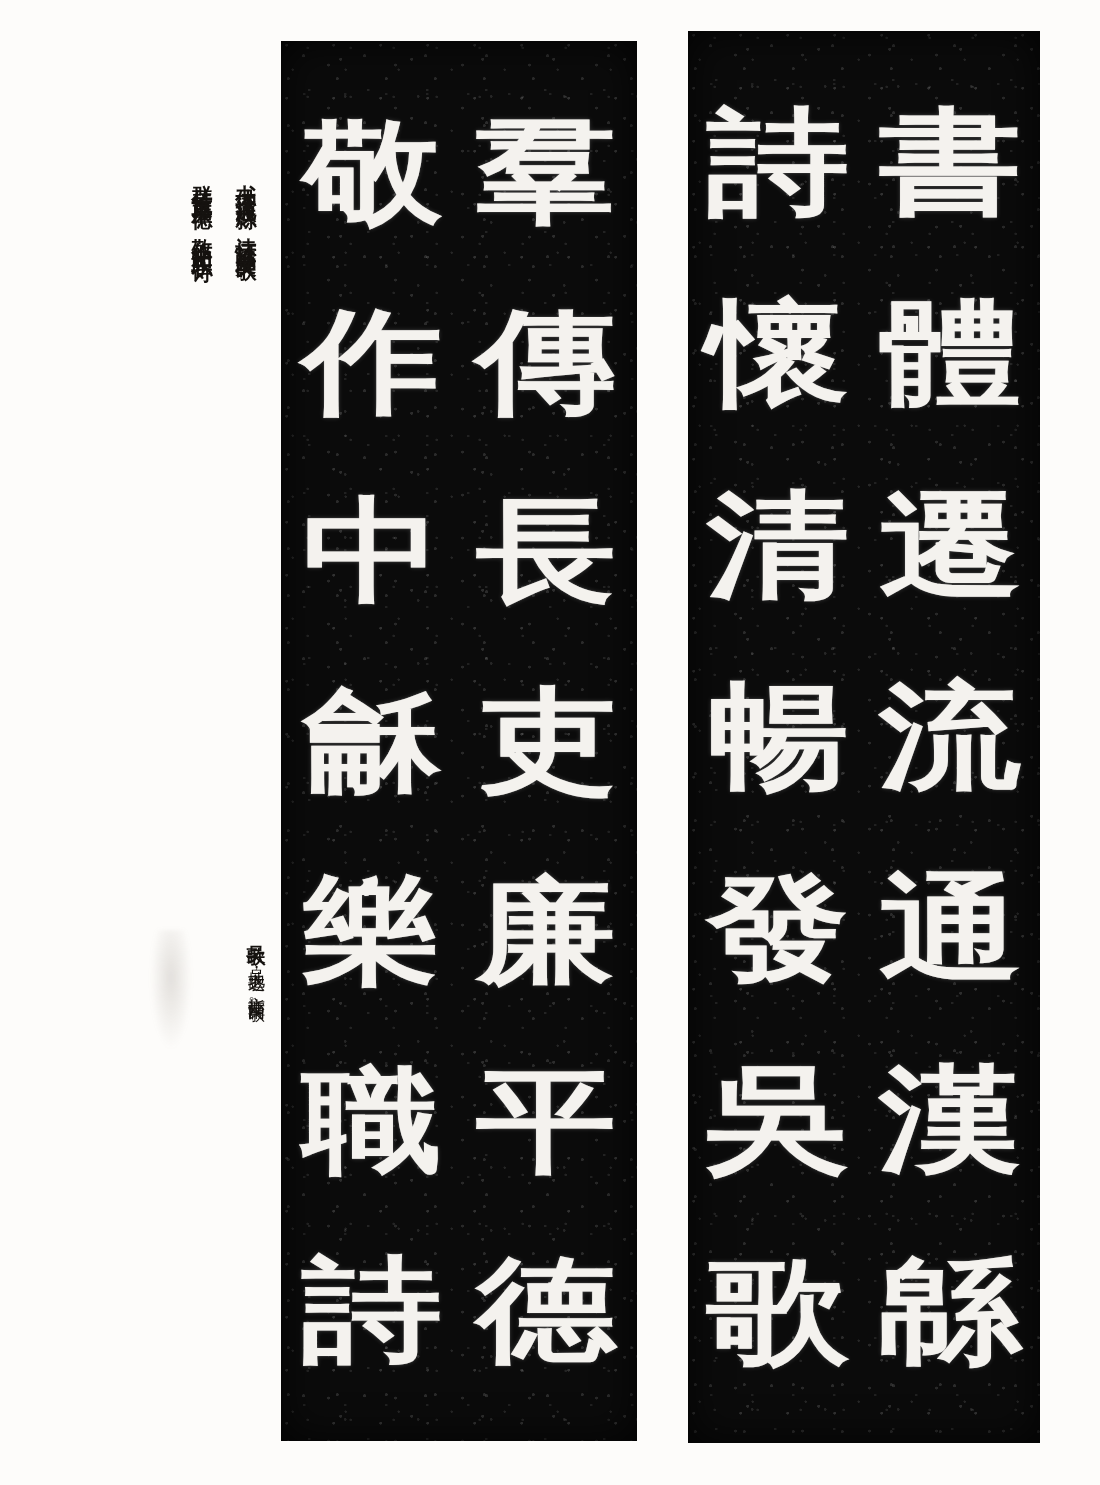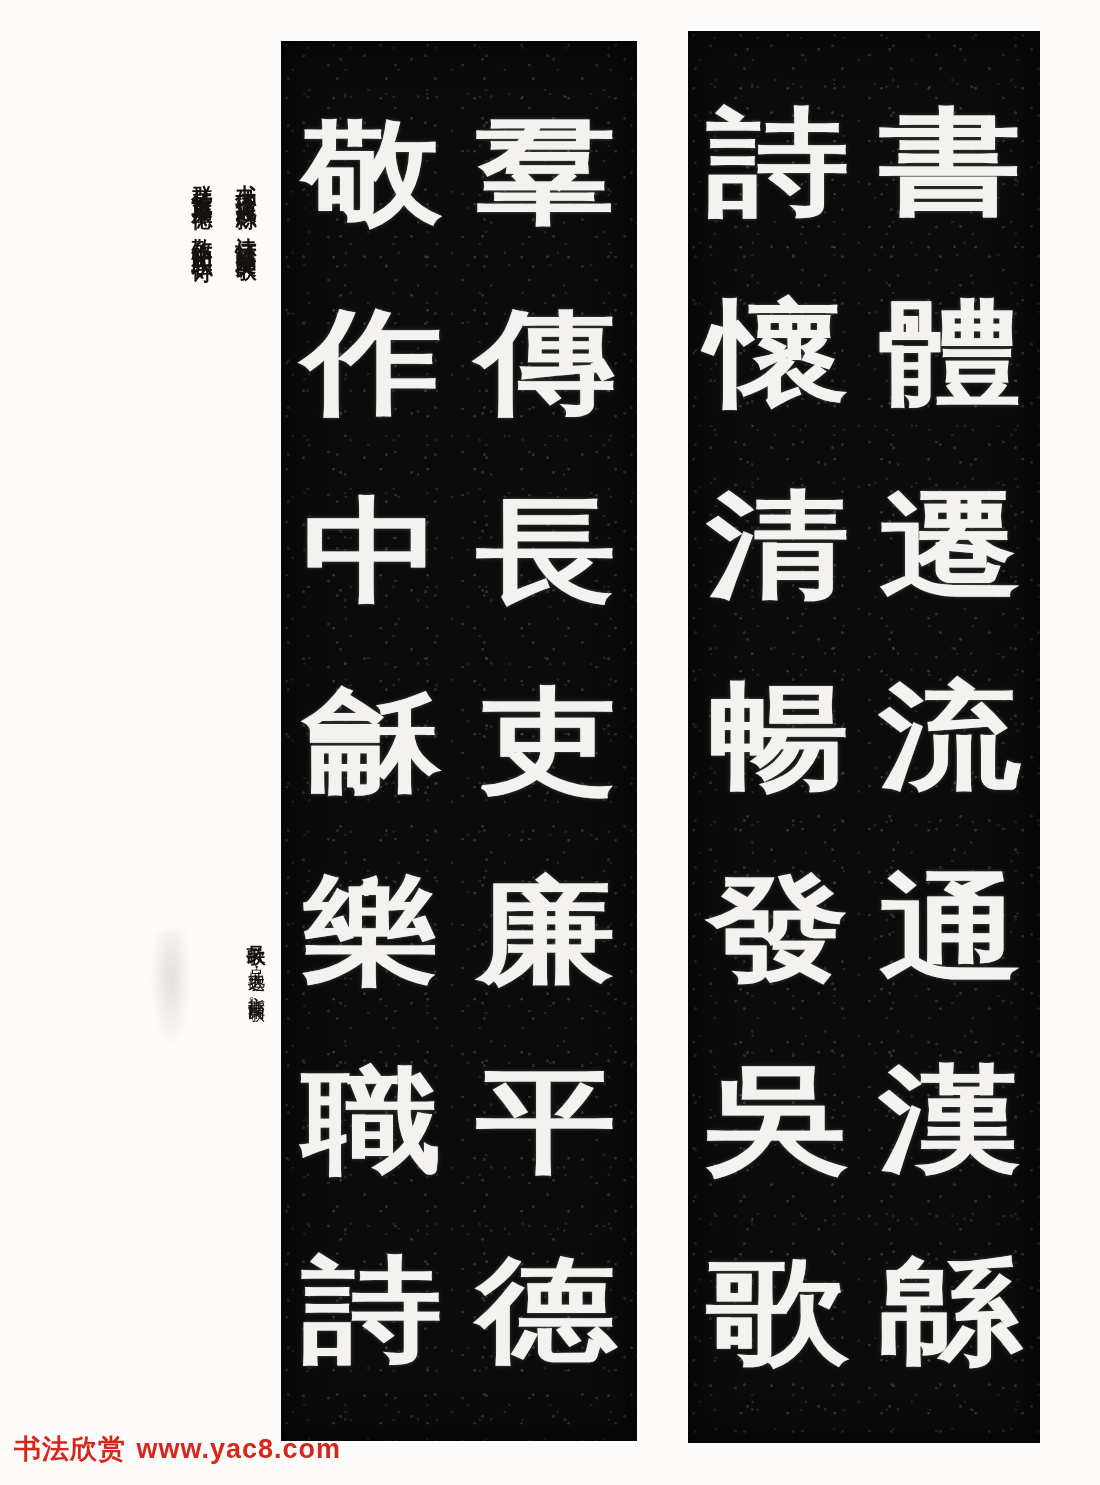--- a/index.html
+++ b/index.html
@@ -185,18 +185,14 @@
     <span class="line">书体迁流通汉縣　诗怀清畅发吴歌</span>
     <span class="line">群传长吏廉平德　敬作中和乐职诗</span>
   </div>
 
   <div class="smudge"></div>
   <div class="v-text" id="annotation">
     <span class="head">吴歌</span>
     <span class="body">吴地之歌，亦指江南民歌。</span>
   </div>
 
-  <div id="watermark">
-    <span>书法欣赏</span>
-    <span class="url">www.yac8.com</span>
-  </div>
 
 </div>
 
 </body></html>

